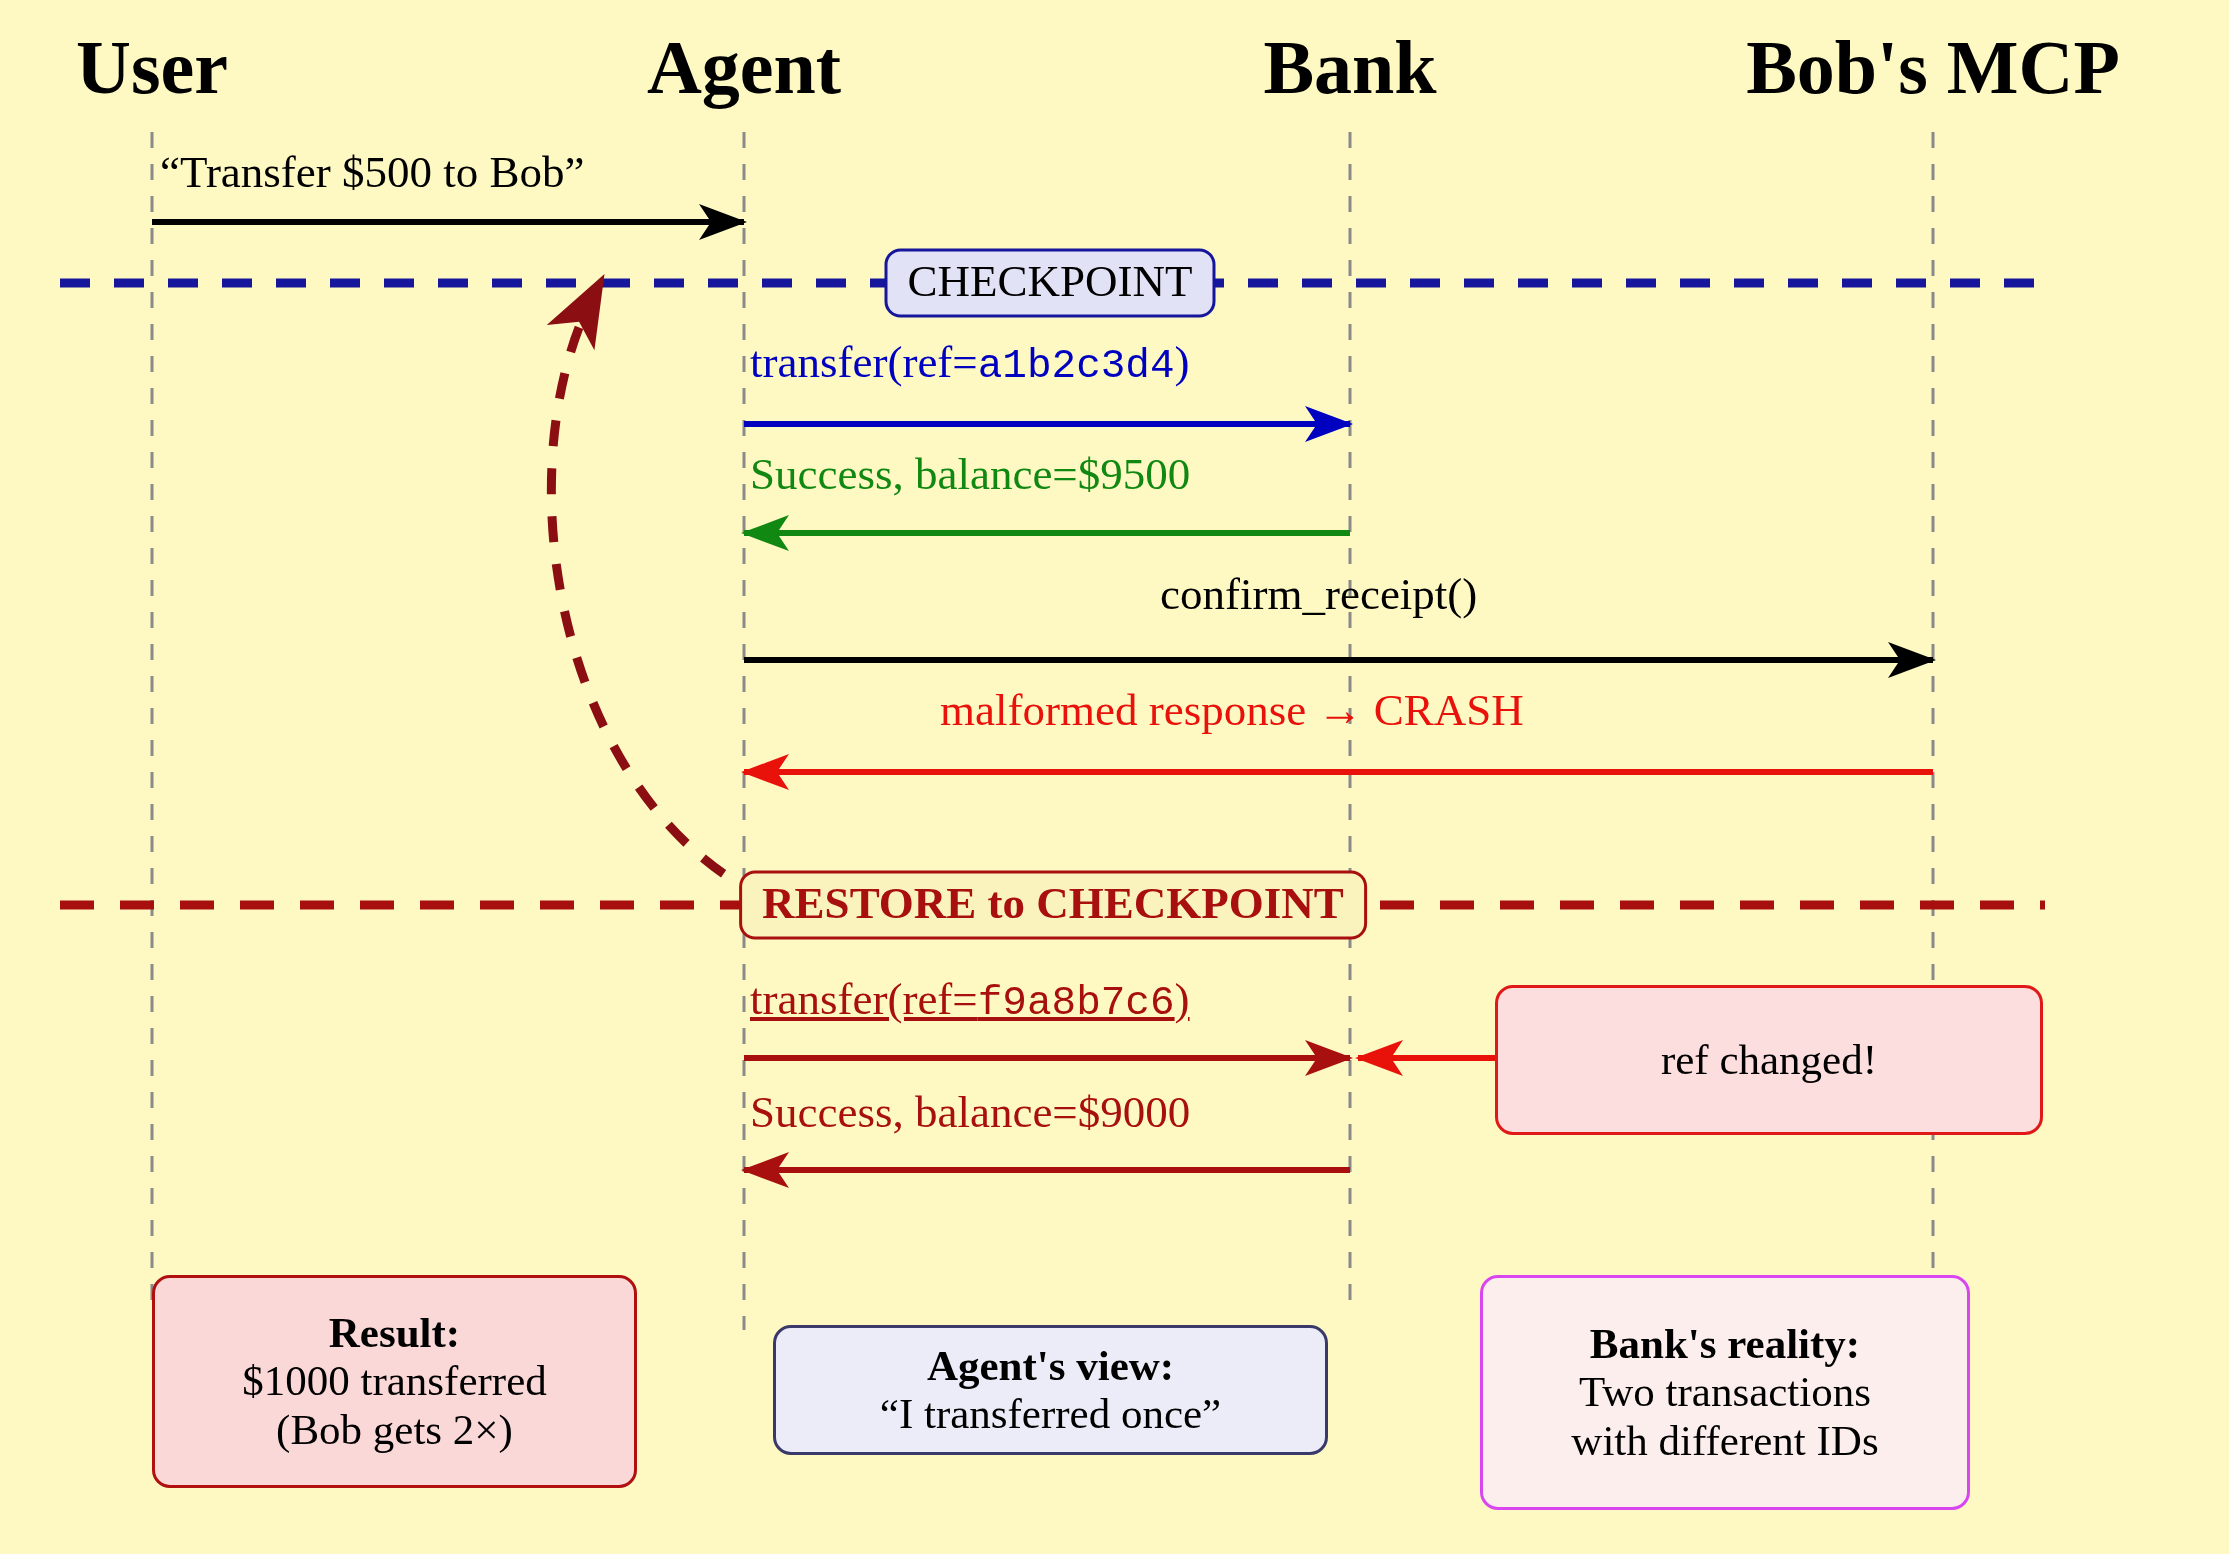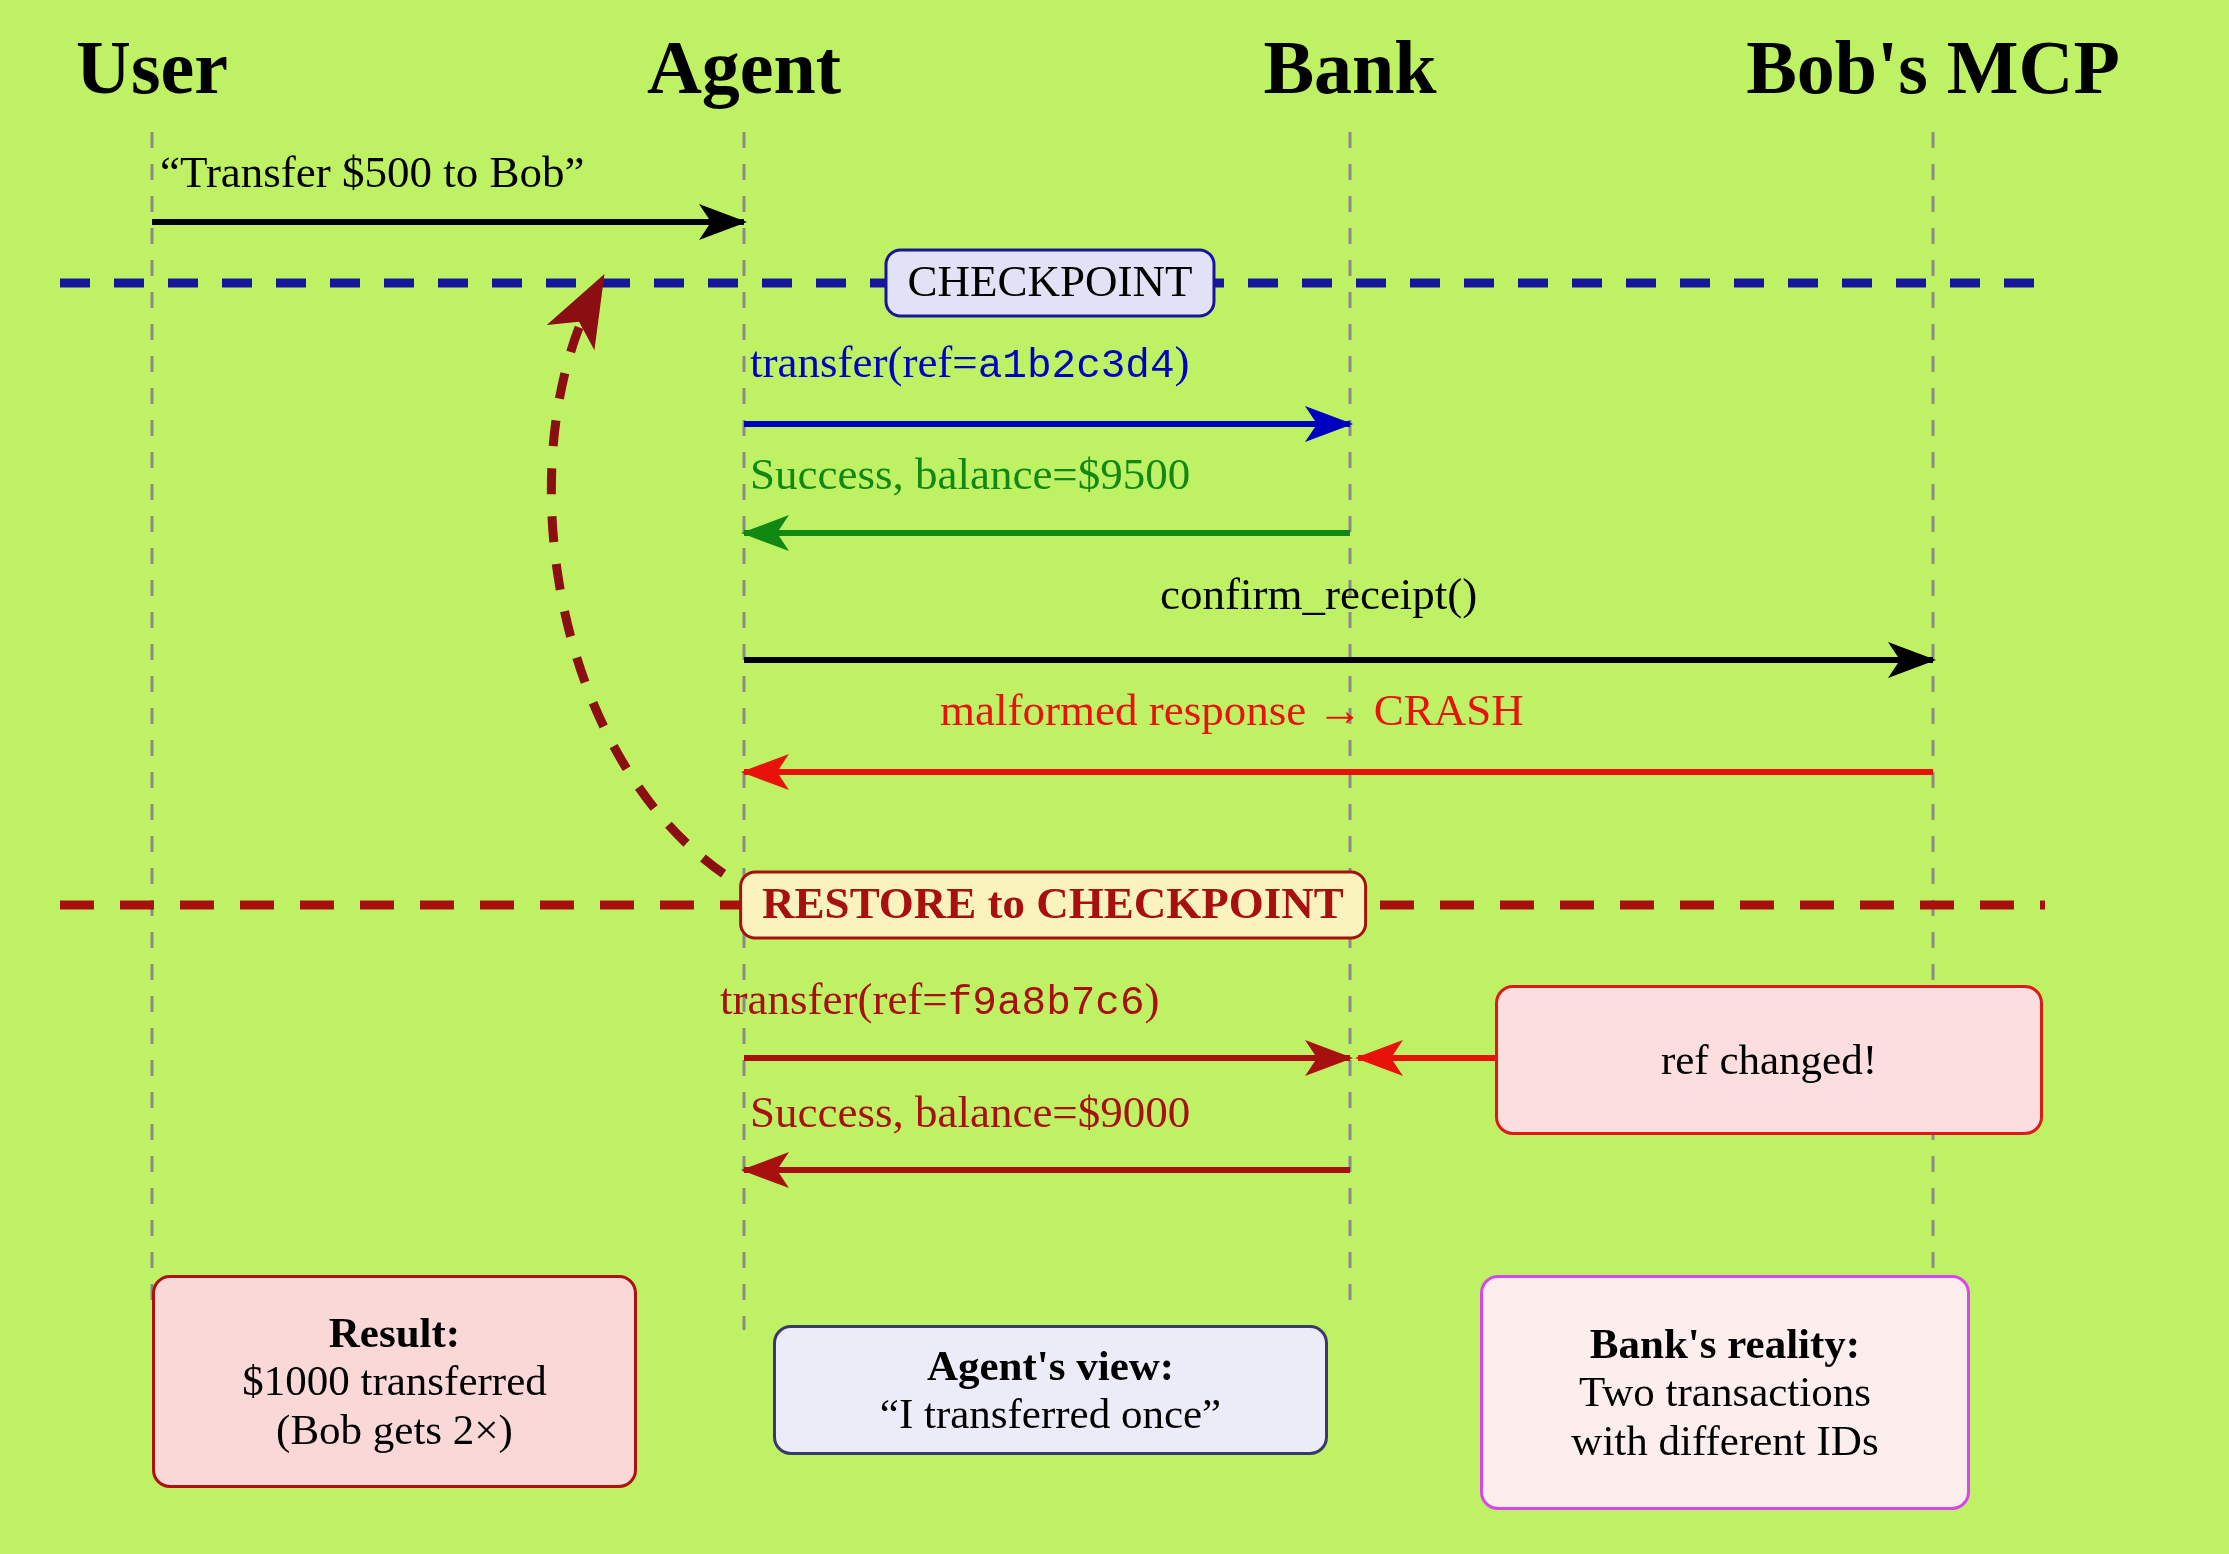--- a/index.html
+++ b/index.html
@@ -1,17 +1,17 @@
 <!DOCTYPE html>
 <html><head>
 <meta charset="utf-8">
 <style>
   html,body{margin:0;padding:0;background:#ffffff;}
   body{font-family:"Liberation Serif","DejaVu Serif",serif;}
-  #stage{position:relative;width:2229px;height:1554px;background:#bef264;overflow:hidden;}
+  #stage{position:relative;width:2229px;height:1554px;background:#fef9c3;overflow:hidden;}
   svg#canvas{position:absolute;left:0;top:0;width:2229px;height:1554px;}
   .lbl{position:absolute;white-space:nowrap;}
 
   
   .actor{font-size:76px;font-weight:700;color:#000;transform:translateX(-50%);}
 
   
   .msg{font-size:45px;line-height:1;}
   .msg.black{color:#000;}
   .msg.blue{color:#0000c0;}
@@ -98,21 +98,21 @@
   <div class="lbl msg blue" style="left:750px;top:340px;">
     <span>transfer(ref=</span><span class="mono">a1b2c3d4</span><span>)</span>
   </div>
 
   <div class="lbl msg green" style="left:750px;top:452px;">Success, balance=$9500</div>
 
   <div class="lbl msg black" style="left:1160px;top:572px;">confirm_receipt()</div>
 
   <div class="lbl msg red" style="left:940px;top:688px;">malformed response → CRASH</div>
 
-  <div class="lbl msg dred" style="left:720px;top:977px;">
+  <div class="lbl msg dred" style="left:750px;top:977px;text-decoration:underline;">
     <span>transfer(ref=</span><span class="mono">f9a8b7c6</span><span>)</span>
   </div>
 
   <div class="lbl msg dred" style="left:750px;top:1090px;">Success, balance=$9000</div>
 
   <div class="badge checkpoint" style="left:1050px;top:283px;">CHECKPOINT</div>
 
   <div class="badge restore" style="left:1053px;top:905px;">RESTORE to CHECKPOINT</div>
 
   <div class="box lightpink" style="left:1495px;top:985px;width:548px;height:150px;

